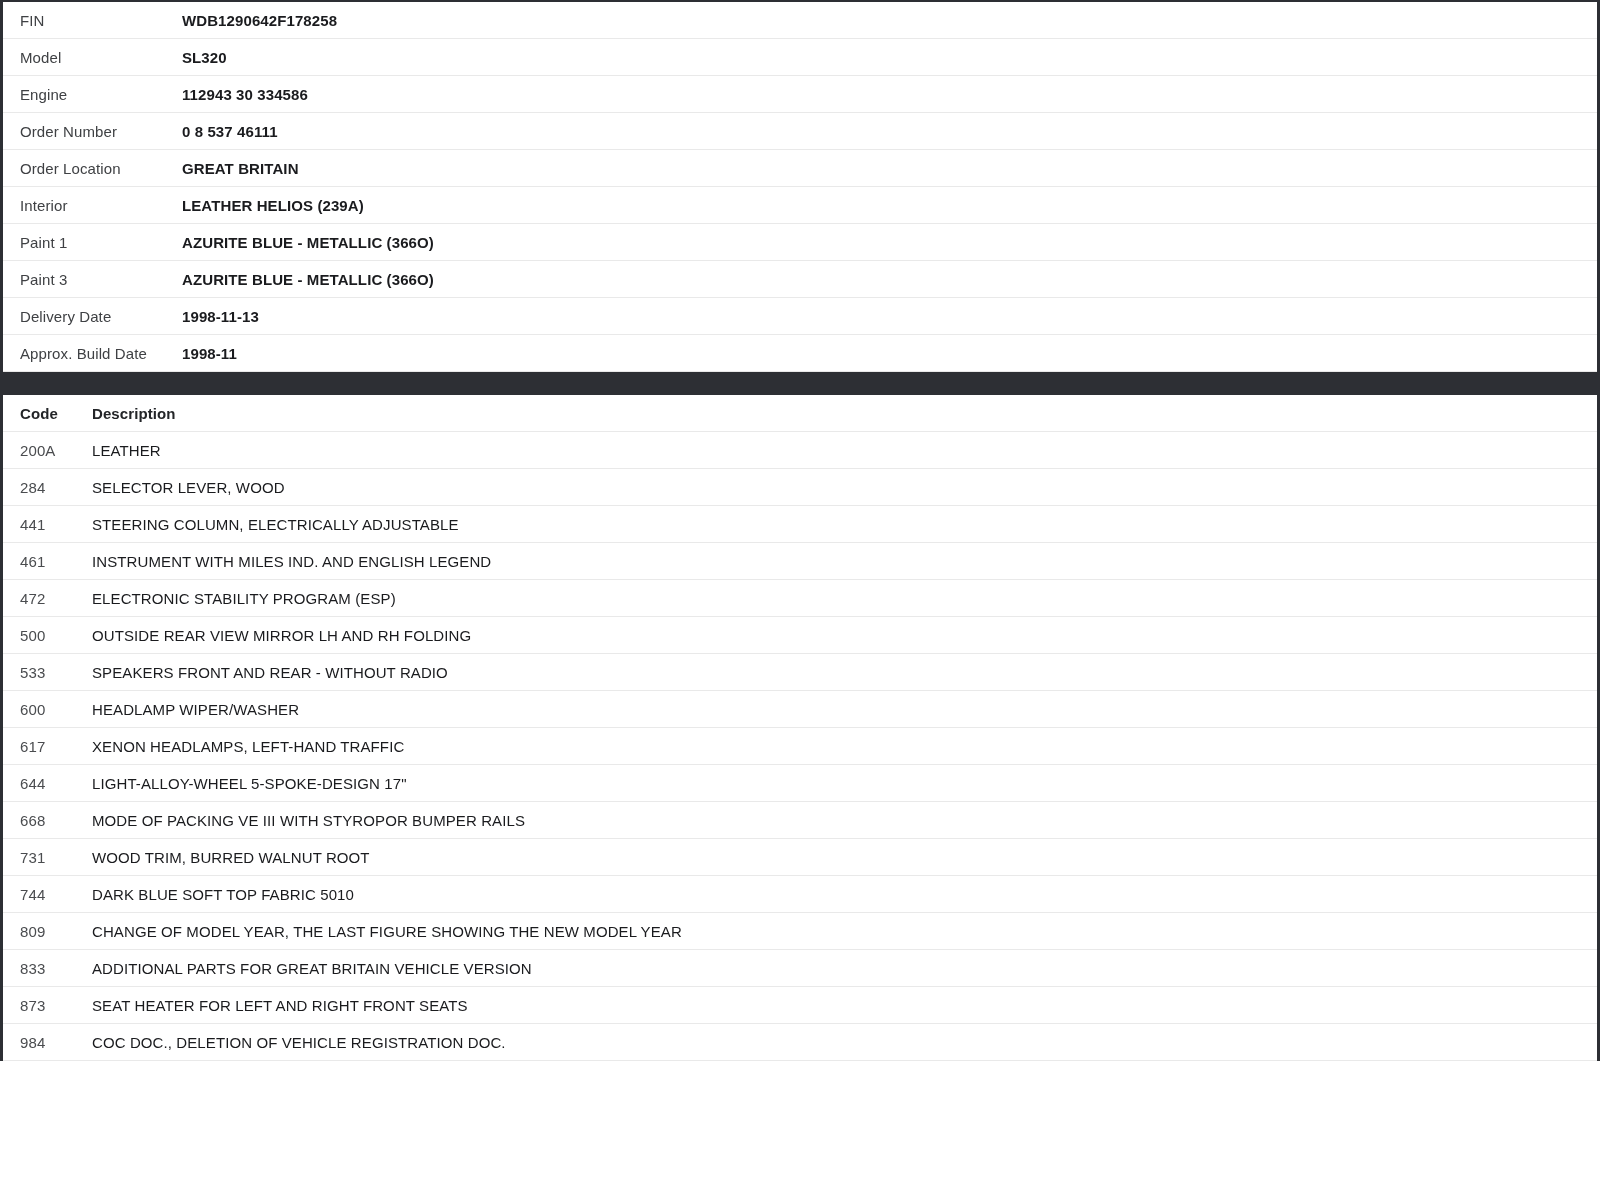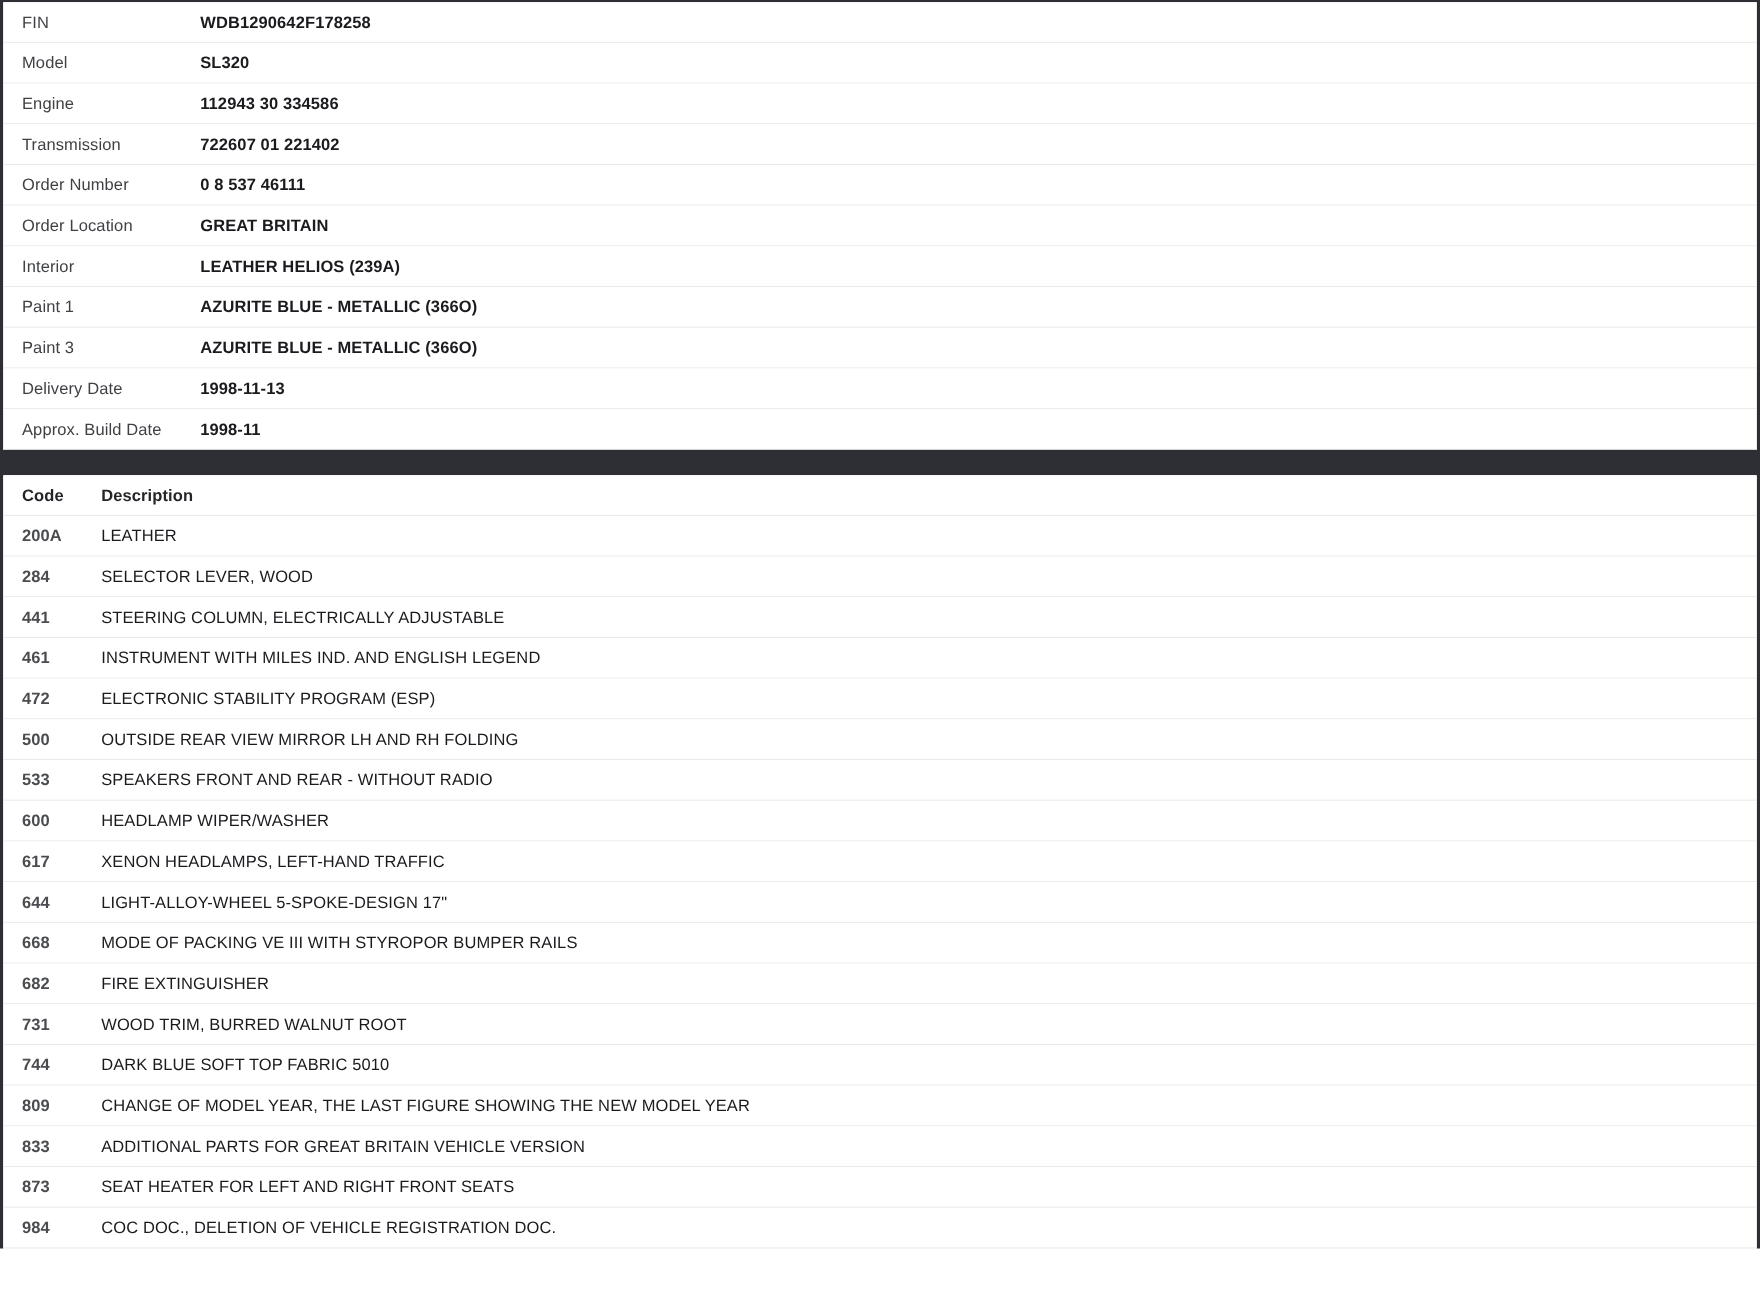--- a/index.html
+++ b/index.html
@@ -54,21 +54,21 @@
     font-weight: 500;
   }
   .value {
     color: var(--value-color);
     font-weight: 700;
   }
   .code {
     width: 72px;
     flex: 0 0 72px;
     color: var(--code-color);
-    font-weight: 700;
+    font-weight: 400;
   }
   .desc {
     color: var(--value-color);
     font-weight: 400;
   }
   .header-row .cell {
     font-weight: 700;
     color: var(--header-color);
   }
 </style>
@@ -82,24 +82,20 @@
         <div class="cell key">FIN</div>
         <div class="cell value">WDB1290642F178258</div>
       </div>
       <div class="row">
         <div class="cell key">Model</div>
         <div class="cell value">SL320</div>
       </div>
       <div class="row">
         <div class="cell key">Engine</div>
         <div class="cell value">112943 30 334586</div>
-      </div>
-      <div class="row">
-        <div class="cell key">Transmission</div>
-        <div class="cell value">722607 01 221402</div>
       </div>
       <div class="row">
         <div class="cell key">Order Number</div>
         <div class="cell value">0 8 537 46111</div>
       </div>
       <div class="row">
         <div class="cell key">Order Location</div>
         <div class="cell value">GREAT BRITAIN</div>
       </div>
       <div class="row">
@@ -170,24 +166,20 @@
         </div>
         <div class="row">
           <div class="cell code">644</div>
           <div class="cell desc">LIGHT-ALLOY-WHEEL 5-SPOKE-DESIGN 17"</div>
         </div>
         <div class="row">
           <div class="cell code">668</div>
           <div class="cell desc">MODE OF PACKING VE III WITH STYROPOR BUMPER RAILS</div>
         </div>
         <div class="row">
-          <div class="cell code">682</div>
-          <div class="cell desc">FIRE EXTINGUISHER</div>
-        </div>
-        <div class="row">
           <div class="cell code">731</div>
           <div class="cell desc">WOOD TRIM, BURRED WALNUT ROOT</div>
         </div>
         <div class="row">
           <div class="cell code">744</div>
           <div class="cell desc">DARK BLUE SOFT TOP FABRIC 5010</div>
         </div>
         <div class="row">
           <div class="cell code">809</div>
           <div class="cell desc">CHANGE OF MODEL YEAR, THE LAST FIGURE SHOWING THE NEW MODEL YEAR</div>

